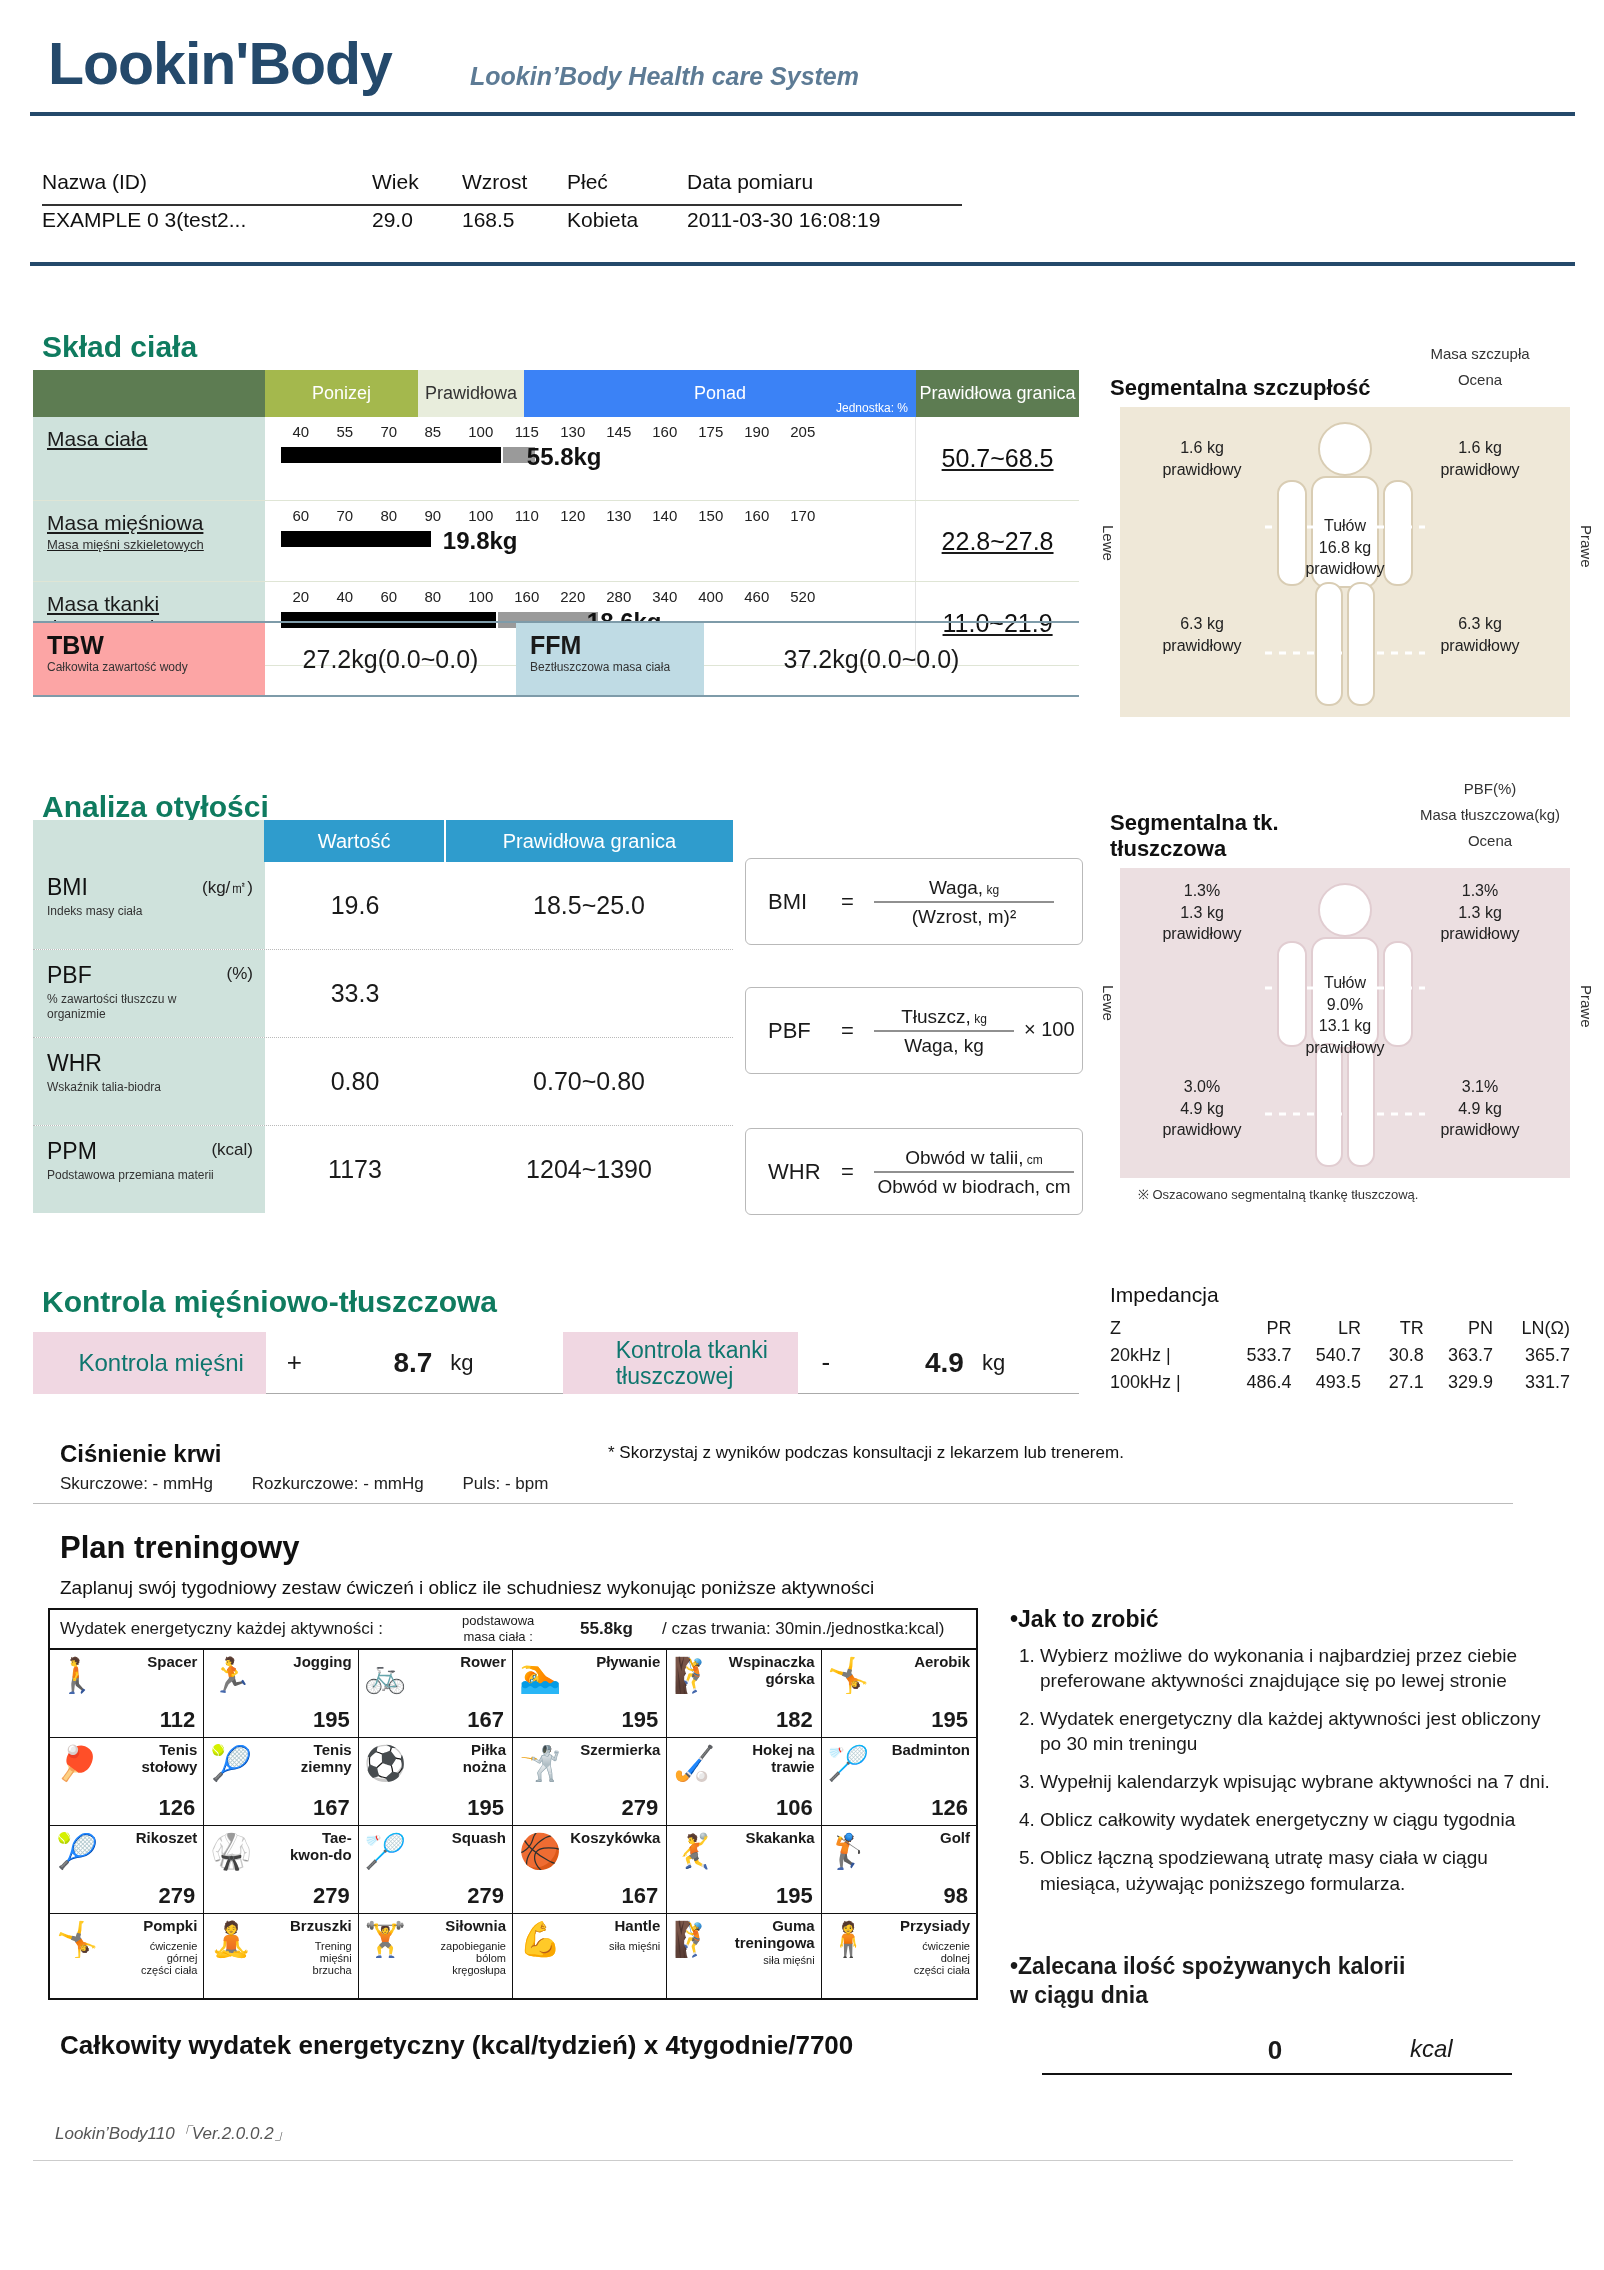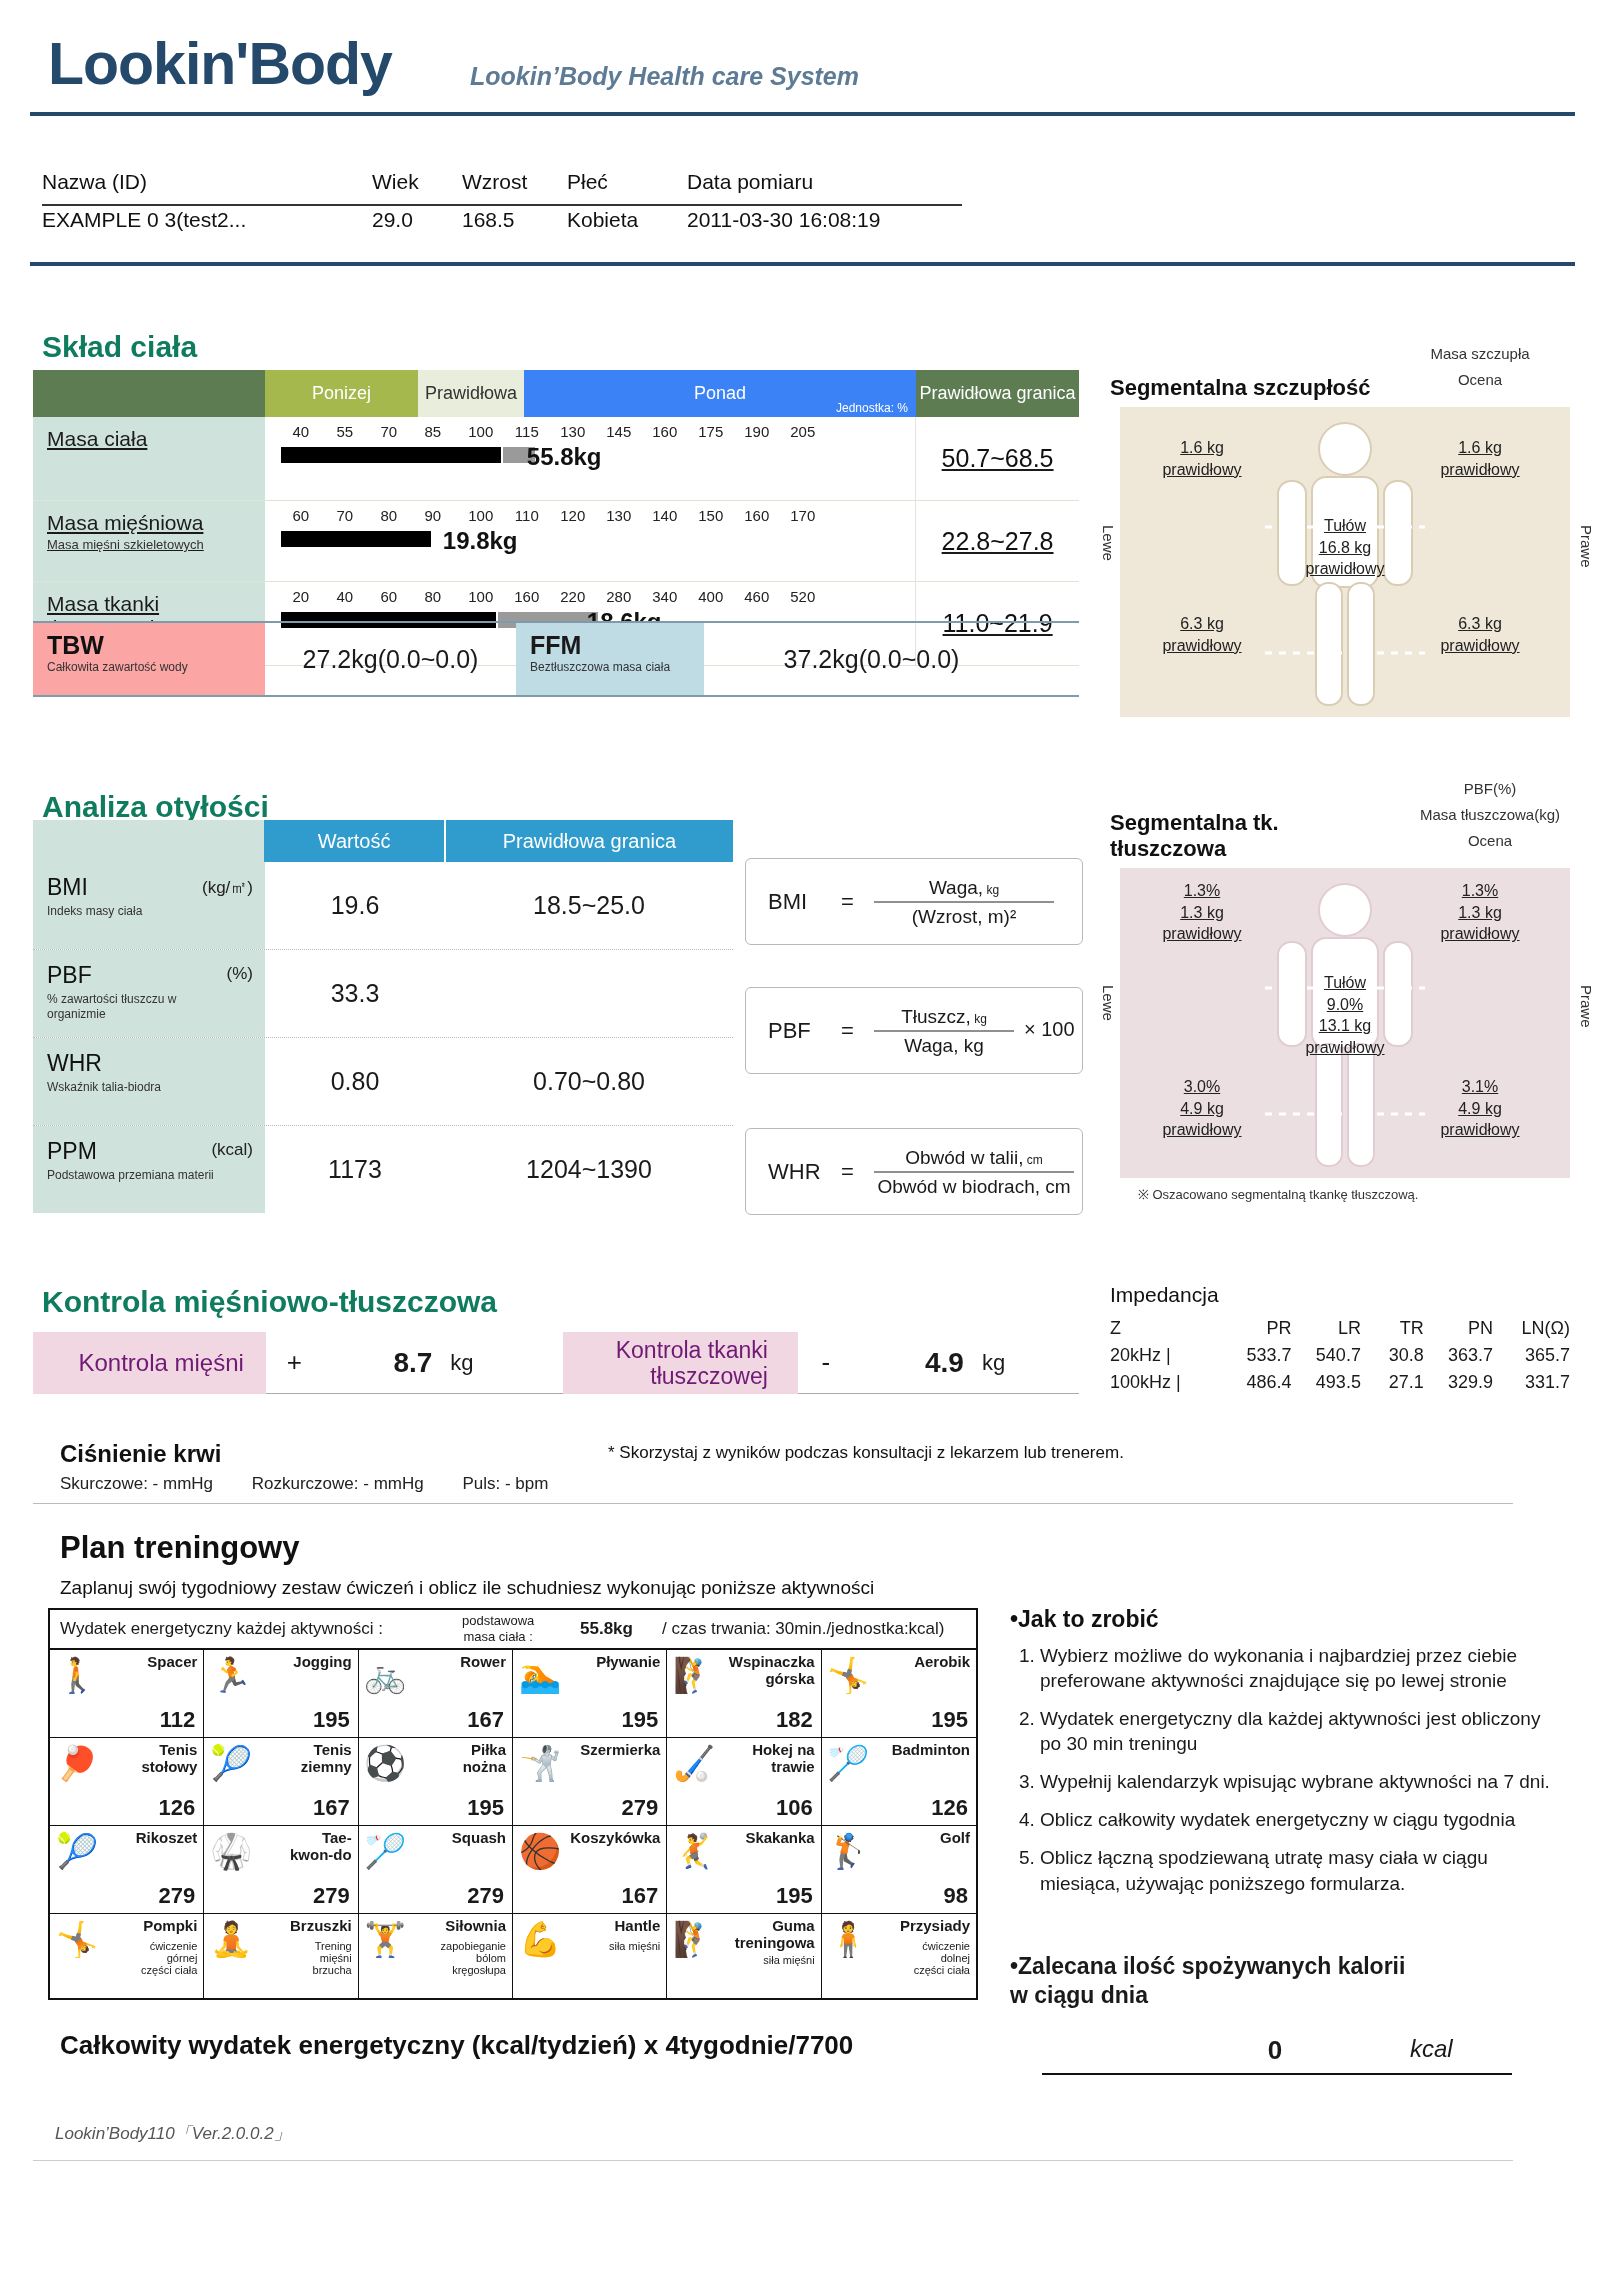--- a/index.html
+++ b/index.html
@@ -69,21 +69,21 @@
   .tbw .cell-l .t2{font-size:12px;color:#333;}
   .tbw .cell-v{width:251px;display:flex;align-items:center;justify-content:center;font-size:25px;border-radius:18px;}
   .tbw .cell-l2{width:188px;background:#bfdbe4;padding:8px 0 0 14px;box-sizing:border-box;}
   .tbw .cell-v2{width:335px;display:flex;align-items:center;justify-content:center;font-size:25px;}
 
   
   .seg{position:absolute;}
   .seg .cap-right{position:absolute;font-size:15px;color:#333;text-align:center;}
   .seg-title{position:absolute;font-size:22px;font-weight:bold;color:#111;}
   .seg-box{position:absolute;}
-  .segcell{position:absolute;text-align:center;font-size:16px;color:#222;line-height:1.35;text-decoration:underline;}
+  .segcell{position:absolute;text-align:center;font-size:16px;color:#222;line-height:1.35;}
   .side-lbl{position:absolute;font-size:15px;color:#333;writing-mode:vertical-rl;}
 
   
   .oa{position:absolute;left:33px;top:820px;width:700px;}
   .oa-head{display:flex;height:42px;}
   .oa-head .c0{width:232px;background:#cfe2dc;}
   .oa-head .c1{width:180px;background:#2f9ccd;color:#fff;font-size:20px;display:flex;align-items:center;justify-content:center;}
   .oa-head .c2{width:288px;background:#2f9ccd;color:#fff;font-size:20px;display:flex;align-items:center;justify-content:center;border-left:2px solid #fff;}
   .oa-row{display:flex;height:87px;border-bottom:1px dotted #b9b9b9;}
   .oa-row .lbl{width:232px;background:#cfe2dc;padding:12px 0 0 14px;box-sizing:border-box;position:relative;}
@@ -100,21 +100,21 @@
   .frac{position:absolute;left:128px;top:50%;transform:translateY(-50%);text-align:center;}
   .frac .num{font-size:19px;padding-bottom:3px;}
   .frac .bar{height:1px;background:#222;}
   .frac .den{font-size:19px;padding-top:3px;}
   .frac .sub{font-size:12px;}
   .fmul{position:absolute;font-size:20px;}
 
   
   .kmt{position:absolute;left:33px;top:1332px;width:1046px;}
   .kmt-row{display:flex;height:62px;}
-  .kmt .lbl{background:#f0d7e2;display:flex;align-items:center;justify-content:center;font-size:24px;color:#701a75;text-align:right;line-height:1.15;padding-left:23px;}
+  .kmt .lbl{background:#f0d7e2;display:flex;align-items:center;justify-content:center;font-size:24px;color:#0f766e;text-align:left;line-height:1.15;padding-left:23px;}
   .kmt .val{display:flex;align-items:center;font-size:26px;border-bottom:1px solid #aaa;box-sizing:border-box;}
   .kmt .sign{width:56px;text-align:center;font-size:26px;}
   .kmt .num{width:110px;text-align:right;font-weight:bold;font-size:28px;}
   .kmt .unit{padding-left:18px;font-size:22px;}
 
   .bp{position:absolute;left:60px;top:1440px;}
   .bp .t1{font-size:24px;font-weight:bold;color:#111;}
   .bp .t2{font-size:17px;color:#222;margin-top:6px;}
   .note{position:absolute;left:608px;top:1443px;font-size:17px;color:#111;}
 

